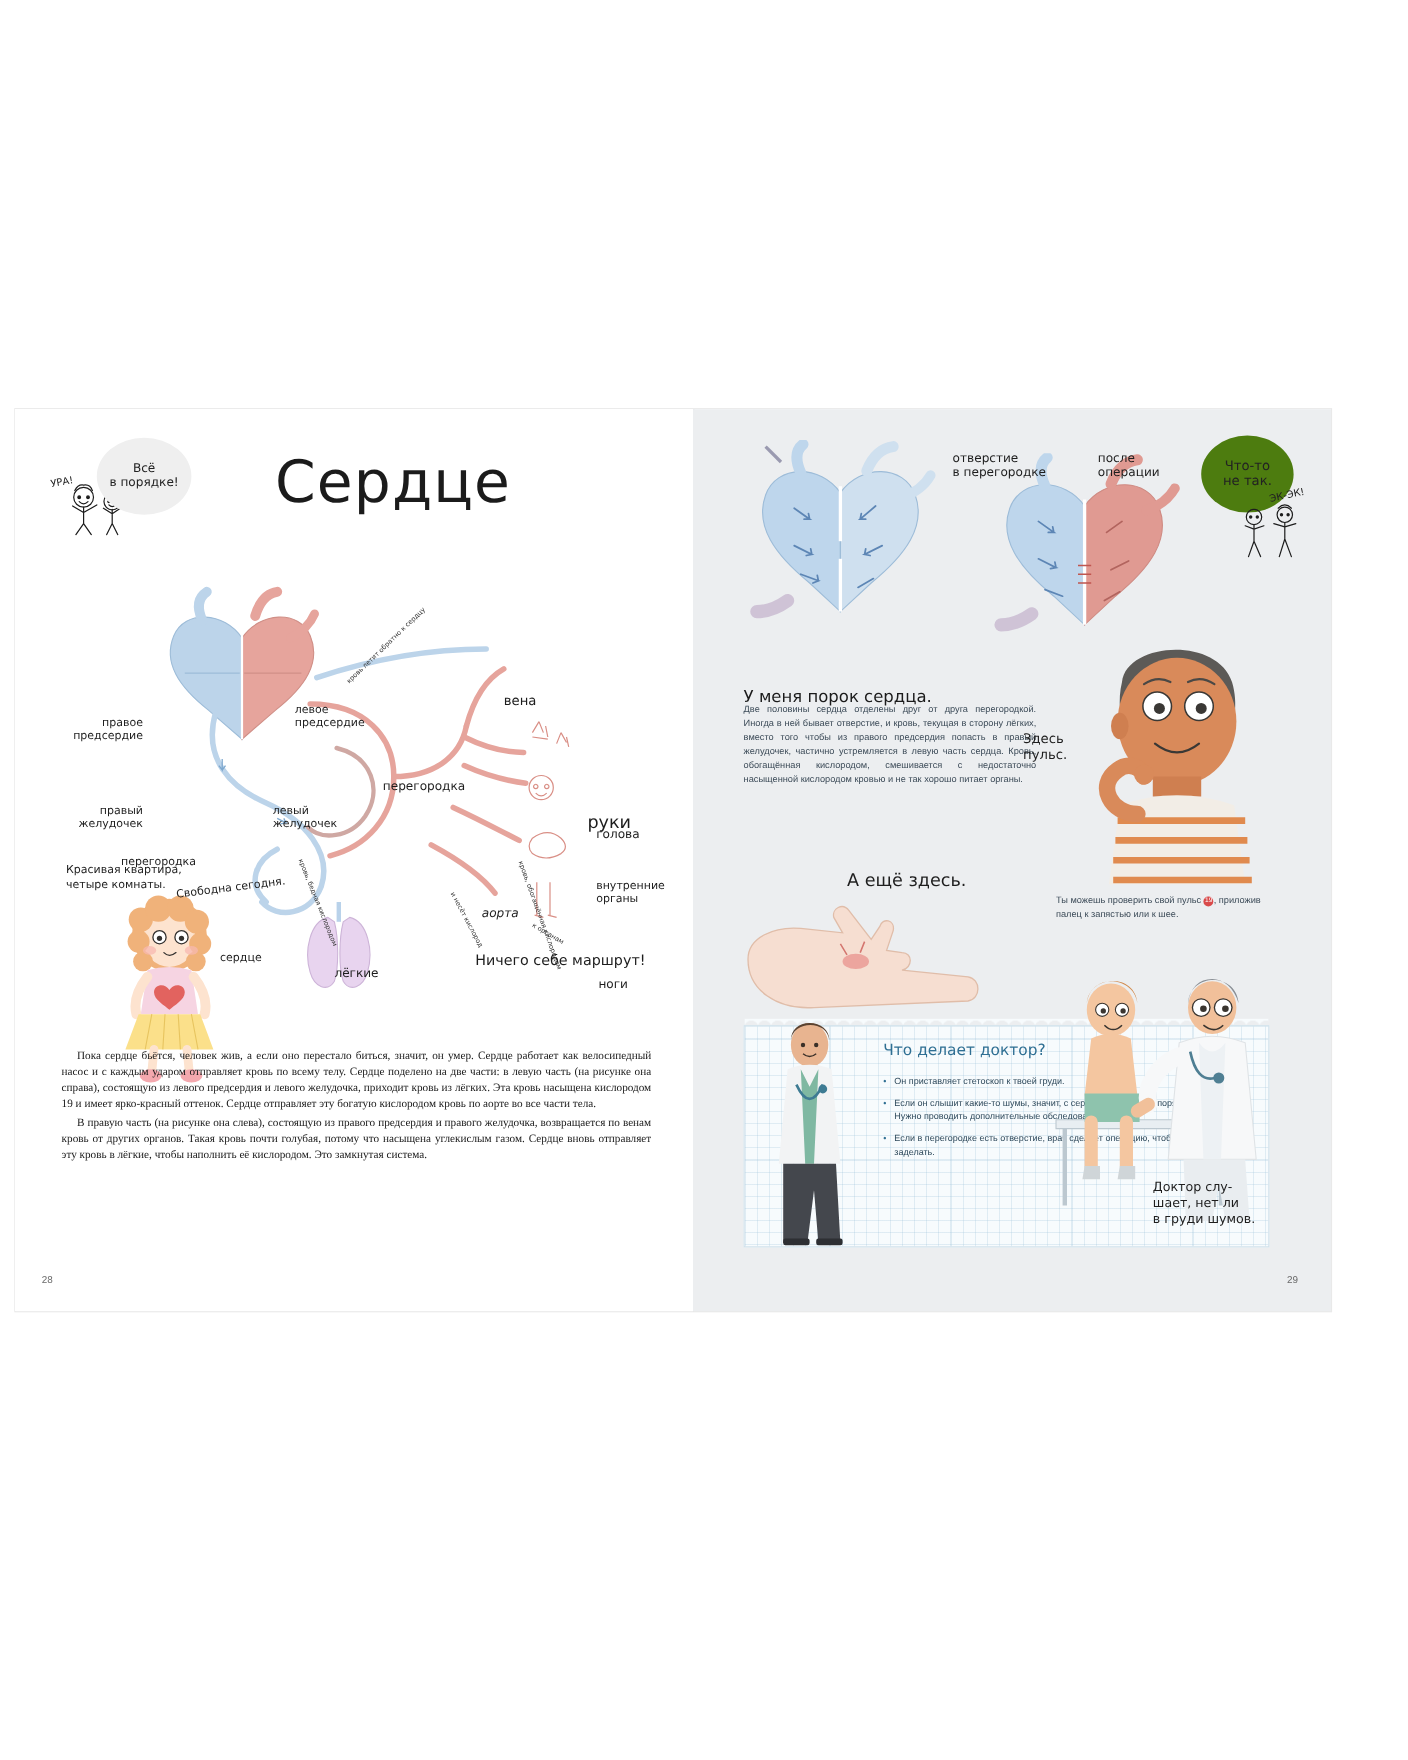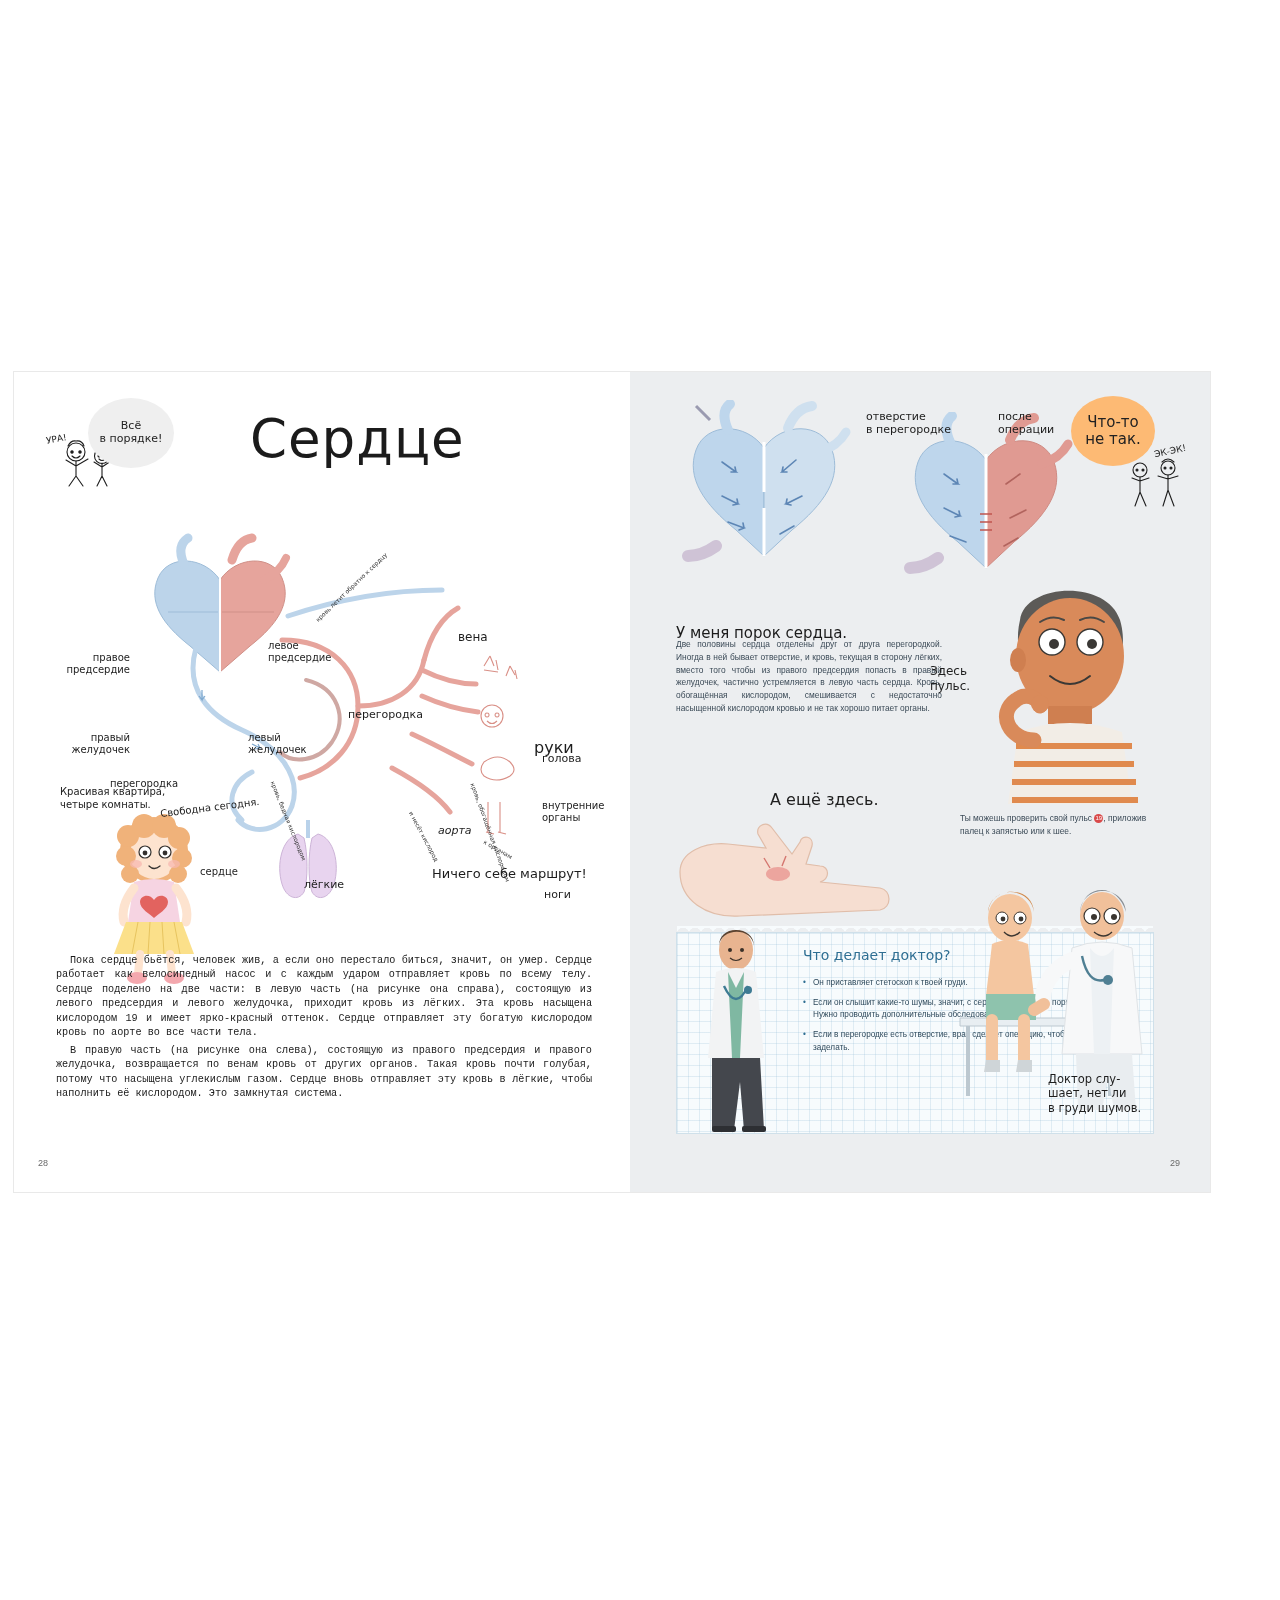--- a/index.html
+++ b/index.html
@@ -63,21 +63,21 @@
   }
   .tiny {
     position: absolute;
     font-family: "DejaVu Sans", sans-serif;
     font-size: 6px;
     color: #333;
     white-space: nowrap;
   }
   .body-text {
     position: absolute;
-    font-family: Liberation Mono, monospace;
+    font-family: Liberation Serif, serif;
     font-size: 10.2px;
     line-height: 1.42;
     color: #1a1a1a;
     text-align: justify;
   }
   .body-text p { margin: 0 0 3px 0; text-indent: 14px; }
   .folio {
     position: absolute;
     font-family: "Liberation Sans", sans-serif;
     font-size: 9px;
@@ -441,21 +441,21 @@
         <g stroke="#b2645e" fill="none" stroke-width="1.6" stroke-linecap="round">
           <path d="M128 62 l-14 10 M134 98 l-16 8 M126 126 l-14 8"></path>
         </g>
       </svg>
 
       <div class="label" style="left:236px; top:38px; white-space:pre-line; font-size:11px;">отверстие
 в перегородке</div>
       <div class="label" style="left:368px; top:38px; white-space:pre-line; font-size:11px;">после
 операции</div>
 
-      <div class="bubble" style="left:441px; top:24px; width:84px; height:70px; font-size:15px; white-space:pre-line; background:#fdba74;">Что-то
+      <div class="bubble" style="left:462px; top:24px; width:84px; height:70px; font-size:12px; white-space:pre-line; background:#4d7c0f;">Что-то
 не так.</div>
       <div class="bubble-small" style="left:524px; top:74px; font-size:9px; transform:rotate(-12deg);">ЭК-ЭК!</div>
       <svg style="position:absolute; left:492px; top:82px;" width="70" height="56" viewBox="0 0 70 56">
         <g stroke="#1d1d1d" fill="none" stroke-width="1.1" stroke-linecap="round">
           <circle cx="18" cy="16" r="7"></circle>
           <path d="M18 23 L18 38 M18 27 L10 24 M18 27 L27 24 M18 38 L13 52 M18 38 L24 52"></path>
           <circle cx="15" cy="16" r="1" fill="#1d1d1d"></circle>
             <circle cx="21" cy="16" r="1" fill="#1d1d1d"></circle>
           <circle cx="46" cy="14" r="7"></circle>
           <path d="M46 21 L46 36 M46 25 L36 22 M46 25 L56 22 M46 36 L41 52 M46 36 L52 52"></path>

